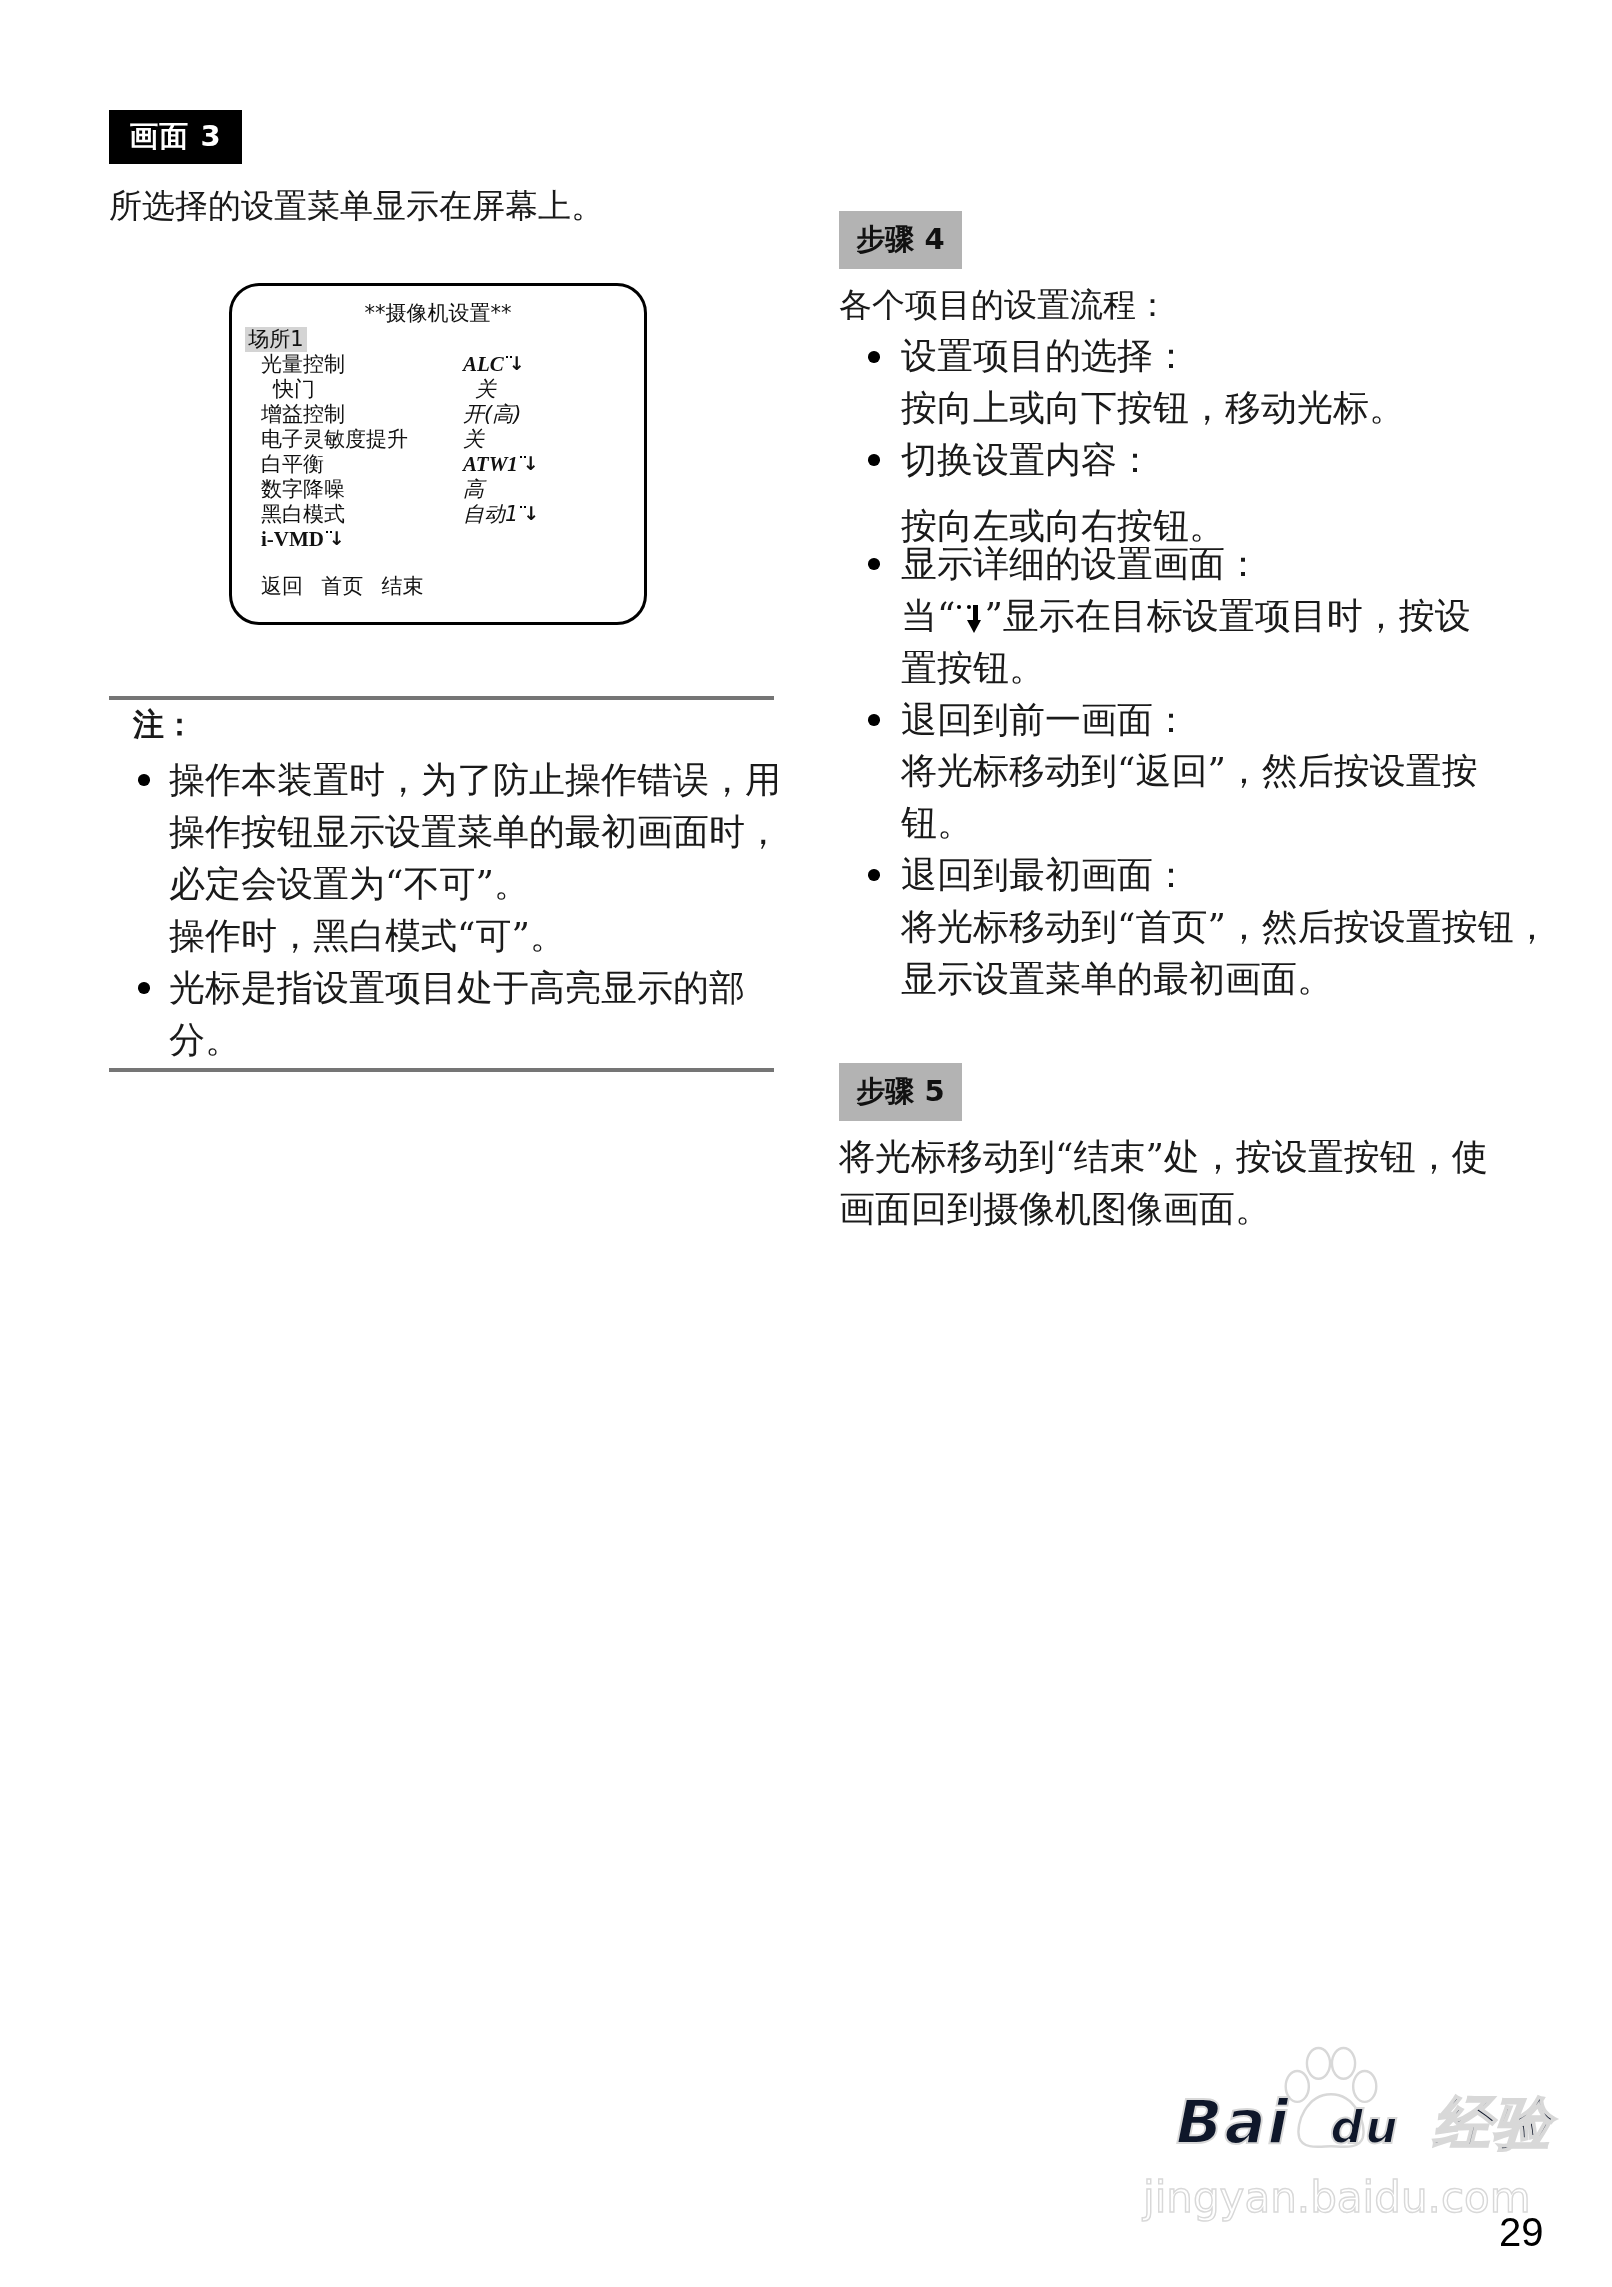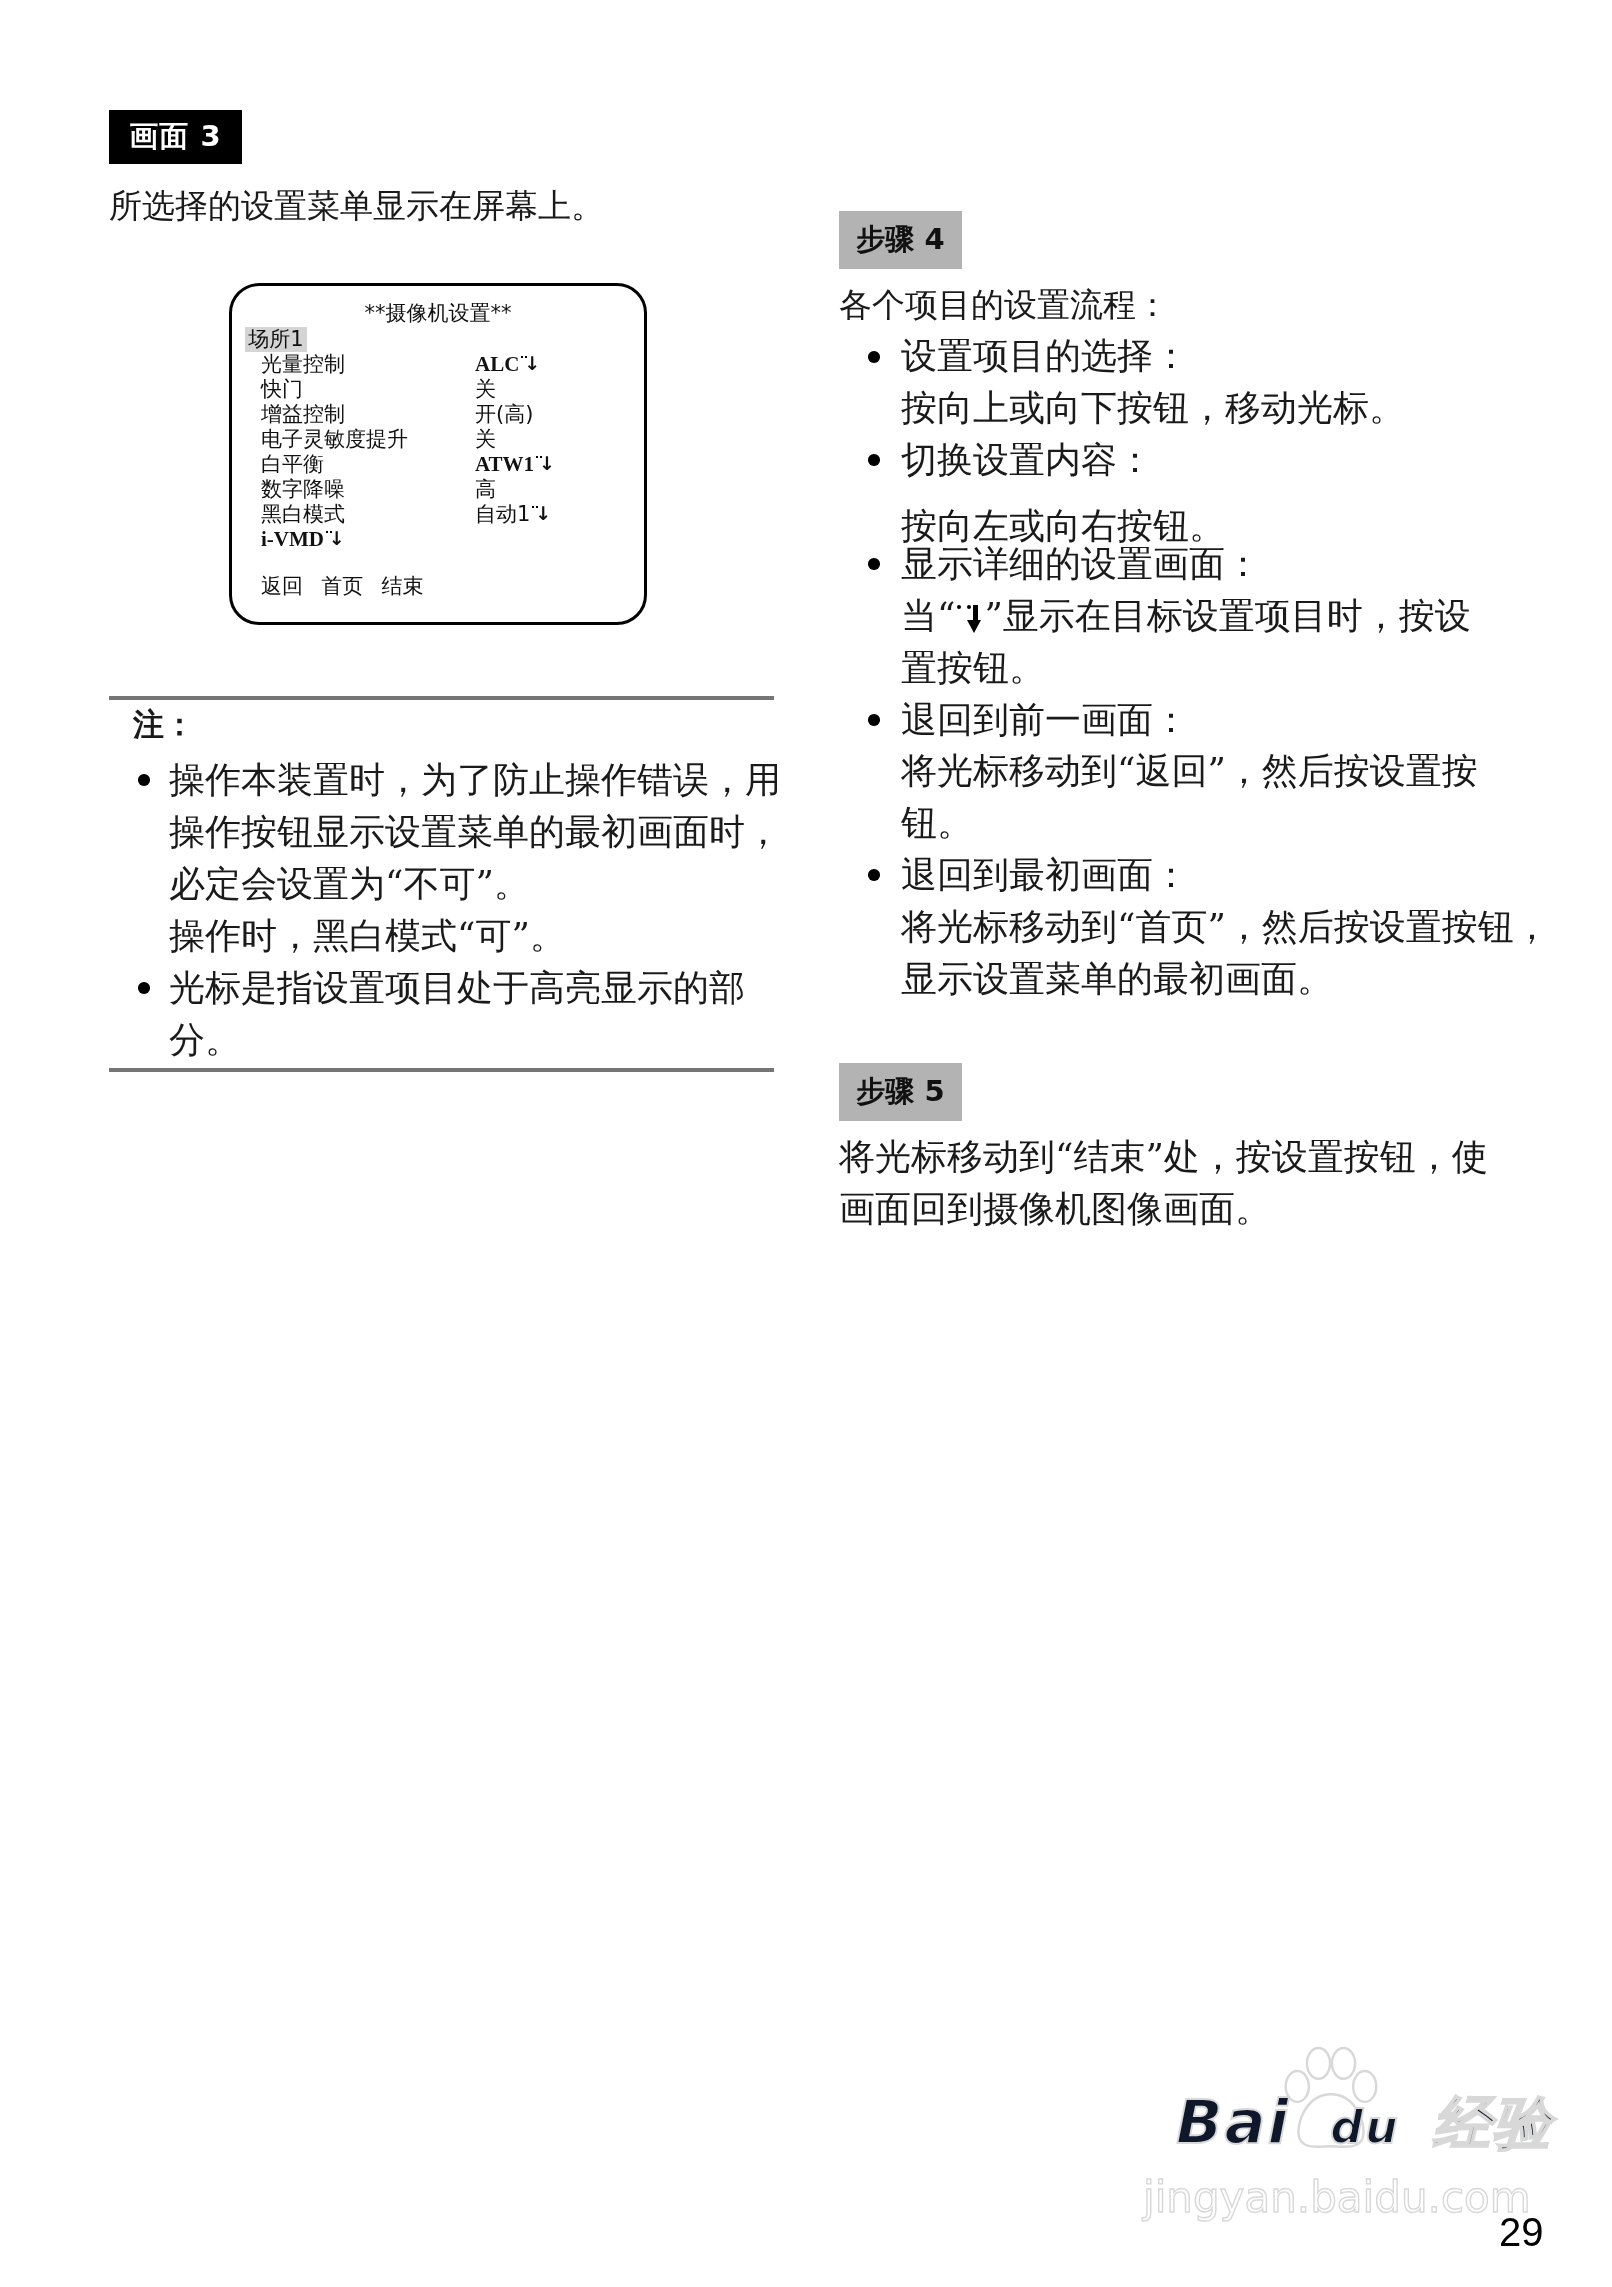--- a/index.html
+++ b/index.html
@@ -30,21 +30,21 @@
     font-family: "DejaVu Sans", "Liberation Sans", sans-serif;
     font-size: 21px; color: #111;
   }
   .menu-title { position: absolute; left: 0; right: 0; top: 13.4px; text-align: center; font-size: 21px; }
   .menu-location {
     position: absolute; left: 13.4px; top: 41px; background: #d4d4d4;
     padding: 0 2.9px; line-height: 25px;
   }
   .menu-row { position: absolute; left: 29px; width: 365px; height: 25px; line-height: 25px; }
   .menu-row .lbl { position: absolute; left: 0; }
-  .menu-row .val { position: absolute; left: 214px; }
+  .menu-row .val { position: absolute; left: 202px; font-style: italic; }
   .mono-bold { font-family: "Liberation Serif", "DejaVu Serif", serif; font-weight: bold; }
   .arrow-mark { display: inline-block; width: 13.4px; height: 19px; position: relative; vertical-align: -2.9px; margin-left: 1.9px; }
   .arrow-mark::before {
     content: ""; position: absolute; left: 0; top: 1px; width: 5.8px; height: 2.9px;
     border-top: 2.9px dotted #000;
   }
   .arrow-mark::after {
     content: "↓"; position: absolute; left: 2.9px; top: -3.8px; font-weight: bold; font-size: 19px;
     font-family: "DejaVu Sans", sans-serif;
   }
@@ -100,21 +100,21 @@
 <div class="abs body-text" style="left:109px; top:180px;">所选择的设置菜单显示在屏幕上。</div>
 
 <div class="abs menu-box">
   <div class="menu-title">**摄像机设置**</div>
   <div class="menu-location"><span>场所1</span></div>
 
   <div class="menu-row" style="top:66px;">
     <span class="lbl">光量控制</span>
     <span class="val mono-bold"><span>ALC</span><span class="arrow-mark"></span></span>
   </div>
-  <div class="menu-row" style="top:91px;">
+  <div class="menu-row" style="top:91px;margin-left:12px;">
     <span class="lbl">快门</span>
     <span class="val">关</span>
   </div>
   <div class="menu-row" style="top:116px;">
     <span class="lbl">增益控制</span>
     <span class="val">开(高)</span>
   </div>
   <div class="menu-row" style="top:141px;">
     <span class="lbl">电子灵敏度提升</span>
     <span class="val">关</span>

